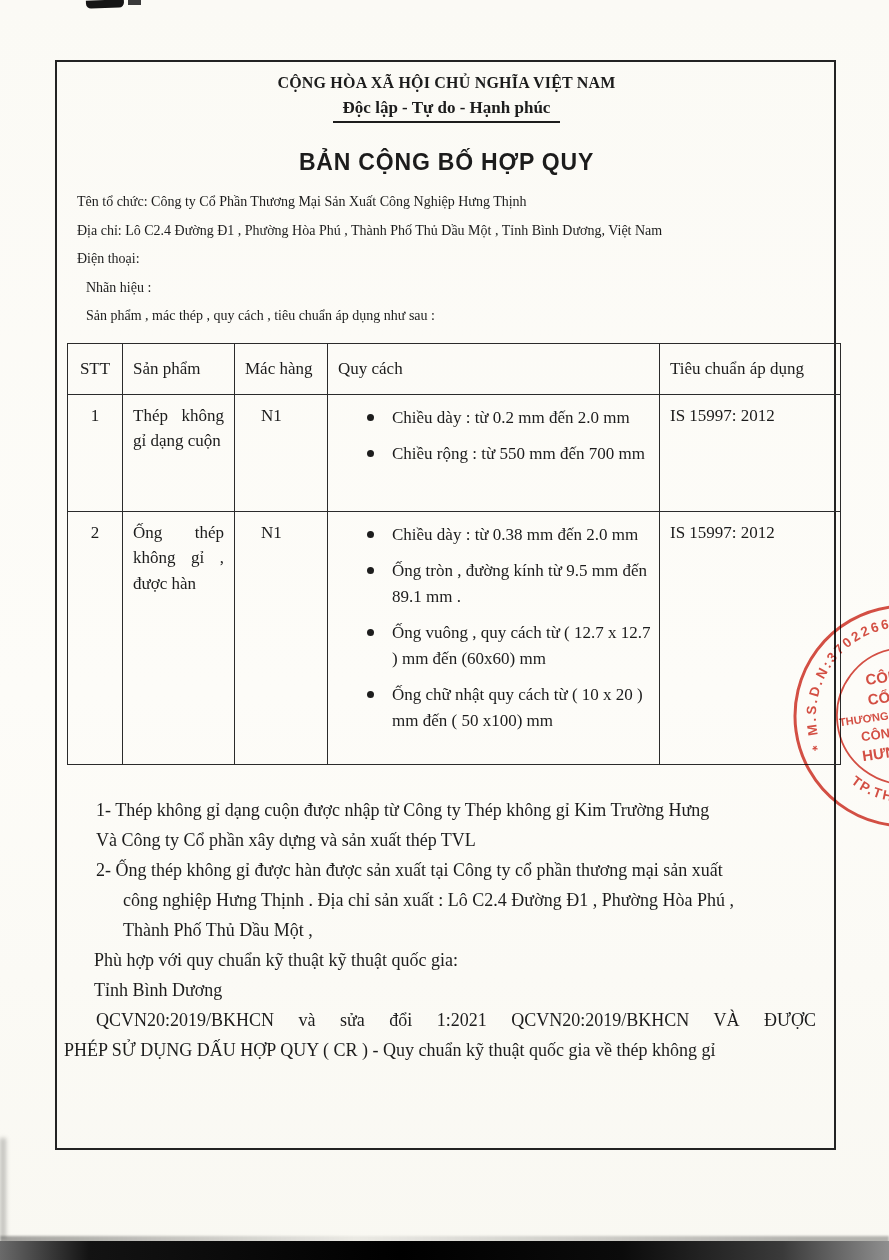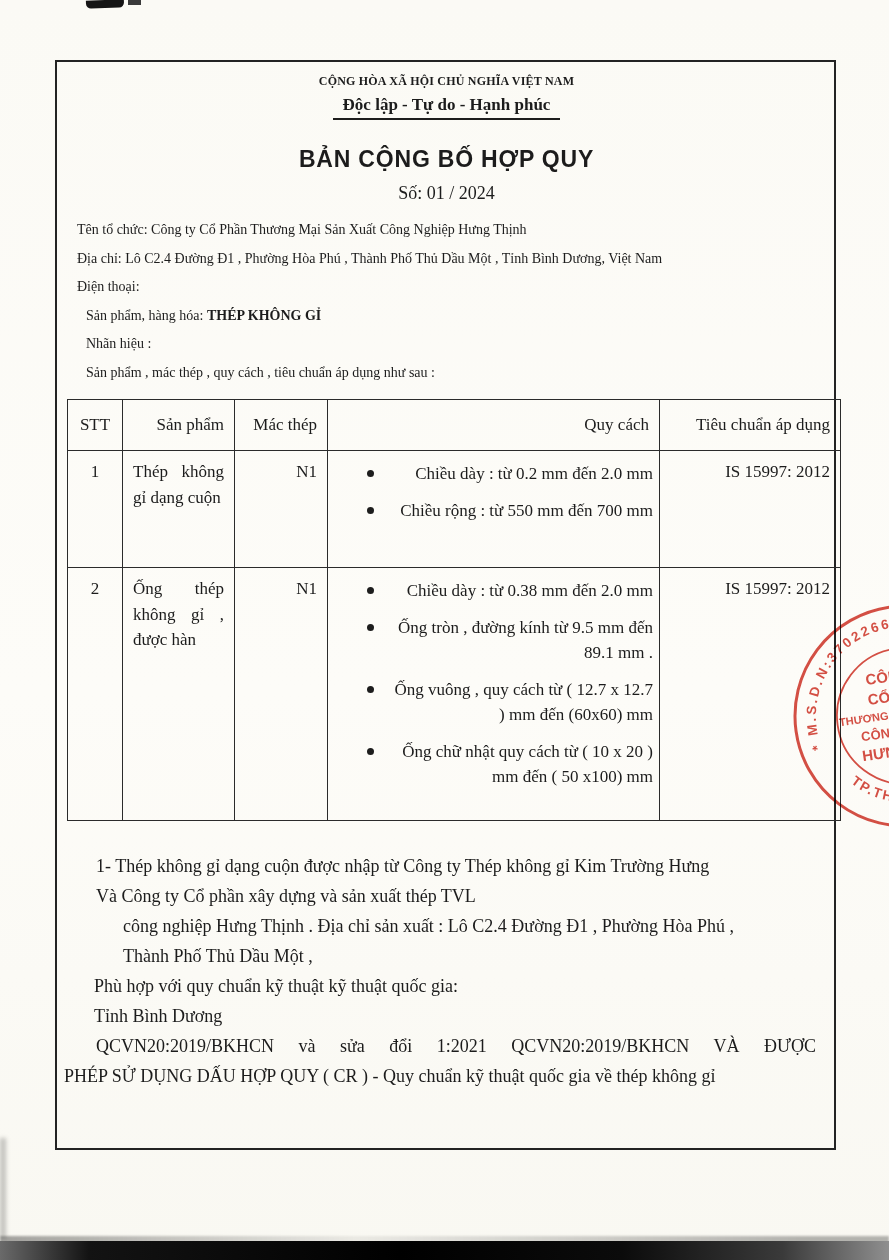--- a/index.html
+++ b/index.html
@@ -5,37 +5,37 @@
   html,body { margin:0; padding:0; background:#e9e9e9; }
   .page {
     position:relative; width:889px; height:1260px; overflow:hidden;
     background:linear-gradient(180deg,#fbfaf5 0%,#fdfcf8 55%,#f9f8f2 100%);
     font-family:"Liberation Serif","DejaVu Serif",serif; color:#1c1c1c;
   }
   .frame {
     position:absolute; left:55px; top:60px; width:781px; height:1090px;
     border:2px solid #232323; box-sizing:border-box; padding:12px 18px 0 20px;
   }
-  .country { margin:0; text-align:center; font-weight:bold; font-size:12px; letter-spacing:.2px; }
+  .country { margin:0; text-align:center; font-weight:bold; font-size:16px; letter-spacing:.2px; }
   .motto { margin-top:6px; text-align:center; }
   .motto span { display:inline-block; font-weight:bold; font-size:17px;
     border-bottom:2px solid #1d1d1d; padding:0 10px 3px; }
   .title { margin:26px 0 0; text-align:center; font-weight:bold; font-size:23px;
     letter-spacing:.8px; font-family:"Liberation Sans","DejaVu Sans",sans-serif; }
   .number { margin-top:10px; text-align:center; font-size:18px; }
   .info { margin-top:12px; font-size:14px; line-height:28.5px; }
   .info p { margin:0; }
   .indent-sm { margin-left:9px !important; }
   .mt6 { margin-top:6px; }
   .bold { font-weight:bold; }
 
   table.spec { border-collapse:collapse; table-layout:fixed; width:773px;
     margin:12px 0 0 -10px; font-size:17px; line-height:25.5px; }
   .spec th,.spec td { border:1.4px solid #2b2b2b; vertical-align:top;
-    padding:8px 10px; font-weight:normal; text-align:right; }
+    padding:8px 10px; font-weight:normal; text-align:left; }
   .spec thead th { vertical-align:middle; height:38px; padding:6px 10px; }
   .c-stt { text-align:center !important; }
   td.c-prod { text-align:justify; }
   td.c-grade { padding-left:26px; }
   td.c-qc { padding-left:36px; padding-right:6px; }
   ul.specs { margin:2px 0 0; padding:0; list-style:none; }
   ul.specs li { position:relative; padding-left:28px; margin-bottom:11px; }
   ul.specs li::before { content:""; position:absolute; left:3px; top:9px;
     width:7px; height:7px; border-radius:50%; background:#1d1d1d; }
   tr.r1 td { height:100px; }
@@ -73,44 +73,42 @@
   <div class="scan-mark-2"></div>
 
   <div class="frame">
 
     <p class="country">CỘNG HÒA XÃ HỘI CHỦ NGHĨA VIỆT NAM</p>
     <div class="motto">
       <span>Độc lập - Tự do - Hạnh phúc</span>
     </div>
 
     <h1 class="title">BẢN CỘNG BỐ HỢP QUY</h1>
-    <div class="number">Số: 01 / 2024</div>
 
     <div class="info">
       <p>Tên tổ chức: Công ty Cổ Phần Thương Mại Sản Xuất Công Nghiệp Hưng Thịnh</p>
       <p>Địa chỉ: Lô C2.4 Đường Đ1 , Phường Hòa Phú , Thành Phố Thủ Dầu Một , Tỉnh Bình Dương, Việt Nam</p>
       <p>Điện thoại:</p>
-      <p class="indent-sm mt6"><span>Sản phẩm, hàng hóa: </span><span class="bold">THÉP KHÔNG GỈ</span></p>
       <p class="indent-sm">Nhãn hiệu :</p>
       <p class="indent-sm">Sản phẩm , mác thép , quy cách , tiêu chuẩn áp dụng như sau :</p>
     </div>
 
     <table class="spec">
       <colgroup>
         <col style="width:55px">
           <col style="width:112px">
           <col style="width:93px">
         <col style="width:332px">
           <col style="width:181px">
       </colgroup>
       <thead>
         <tr>
           <th class="c-stt">STT</th>
           <th>Sản phẩm</th>
-          <th>Mác thép</th>
+          <th>Mác hàng</th>
           <th>Quy cách</th>
           <th>Tiêu chuẩn áp dụng</th>
         </tr>
       </thead>
       <tbody>
         <tr class="r1">
           <td class="c-stt">1</td>
           <td class="c-prod">Thép không gỉ dạng cuộn</td>
           <td class="c-grade">N1</td>
           <td class="c-qc">
@@ -134,20 +132,21 @@
             </ul>
           </td>
           <td>IS 15997: 2012</td>
         </tr>
       </tbody>
     </table>
 
     <div class="notes">
       <div class="note-line">1- Thép không gỉ dạng cuộn được nhập từ Công ty Thép không gỉ Kim Trường Hưng</div>
       <div class="note-line">Và Công ty Cổ phần xây dựng và sản xuất thép TVL</div>
+      <div class="note-line">2- Ống thép không gỉ được hàn được sản xuất tại Công ty cổ phần thương mại sản xuất</div>
       <div class="note-cont">công nghiệp Hưng Thịnh . Địa chỉ sản xuất : Lô C2.4 Đường Đ1 , Phường Hòa Phú ,</div>
       <div class="note-cont">Thành Phố Thủ Dầu Một ,</div>
       <div class="note-flush">Phù hợp với quy chuẩn kỹ thuật kỹ thuật quốc gia:</div>
       <div class="note-flush">Tỉnh Bình Dương</div>
       <div class="conf1">QCVN20:2019/BKHCN và sửa đổi 1:2021 QCVN20:2019/BKHCN VÀ ĐƯỢC</div>
       <div class="conf2">PHÉP SỬ DỤNG DẤU HỢP QUY ( CR ) -  Quy chuẩn kỹ thuật quốc gia về thép không gỉ</div>
     </div>
 
   </div>
 

